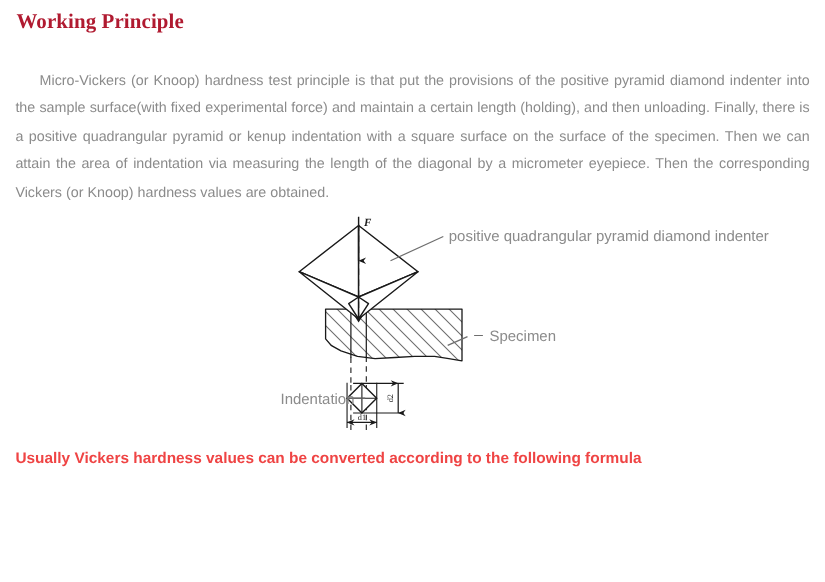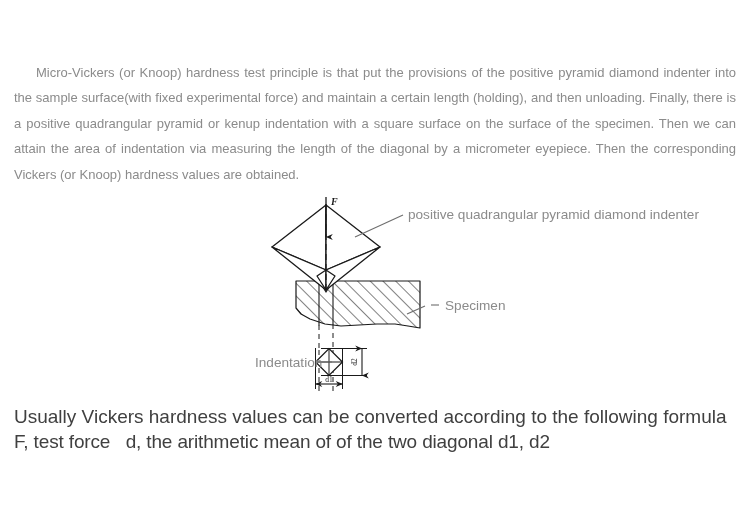--- a/index.html
+++ b/index.html
@@ -62,37 +62,39 @@
   .figure svg { display: block; }
 
   
   .tail {
     position: absolute;
     left: 14px;
     top: 404px;
     width: 726px;
   }
   .tail .line {
-    font-size: 19px;
+    font-size: 14px;
     line-height: 25px;
-    color: #404040;
+    color: #ef4444;
     white-space: pre;
+    font-weight: bold;
   }
   .tail .line sup {
     font-size: 0.68em;
     vertical-align: super;
     line-height: 0;
   }
   .tail .line.tight { letter-spacing: -0.15px; }
 </style>
 </head>
 <body>
 
 <div id="page">
 
+  <div class="heading">Working Principle</div>
 
   <p class="intro">Micro-Vickers (or Knoop) hardness test principle is that put the provisions of the positive pyramid diamond indenter into the sample surface(with fixed experimental force) and maintain a certain length (holding), and then unloading. Finally, there is a positive quadrangular pyramid or kenup indentation with a square surface on the surface of the specimen. Then we can attain the area of indentation via measuring the length of the diagonal by a micrometer eyepiece. Then the corresponding Vickers (or Knoop) hardness values are obtained.</p>
 
   <div class="figure">
     <svg width="490" height="205" viewBox="0 0 490 205" xmlns="http://www.w3.org/2000/svg">
       <defs>
         <pattern id="hatch" width="9" height="9" patternUnits="userSpaceOnUse" patternTransform="rotate(-45 0 0)">
           <line x1="0" y1="0" x2="0" y2="9" stroke="#1a1a1a" stroke-width="1.1"></line>
         </pattern>
         <marker id="arrowDown" markerWidth="7" markerHeight="8" refX="3.5" refY="7.4" orient="auto" markerUnits="userSpaceOnUse">
@@ -187,16 +189,15 @@
       </g>
       <text x="190" y="118" font-family="Liberation Sans, sans-serif" font-size="13.6" fill="#8b8b8b">Specimen</text>
 
       <text x="0" y="175" font-family="Liberation Sans, sans-serif" font-size="13.6" fill="#8b8b8b">Indentation</text>
       <line x1="77" y1="170" x2="92" y2="170" stroke="#6e6e6e" stroke-width="1.1" transform="translate(-15,0)"></line>
     </svg>
   </div>
 
   <div class="tail">
     <div class="line">Usually Vickers hardness values can be converted according to the following formula</div>
-    <div class="line tight">F, test force   d, the arithmetic mean of of the two diagonal d1, d2</div>
   </div>
 
 </div>
 
 </body></html>

